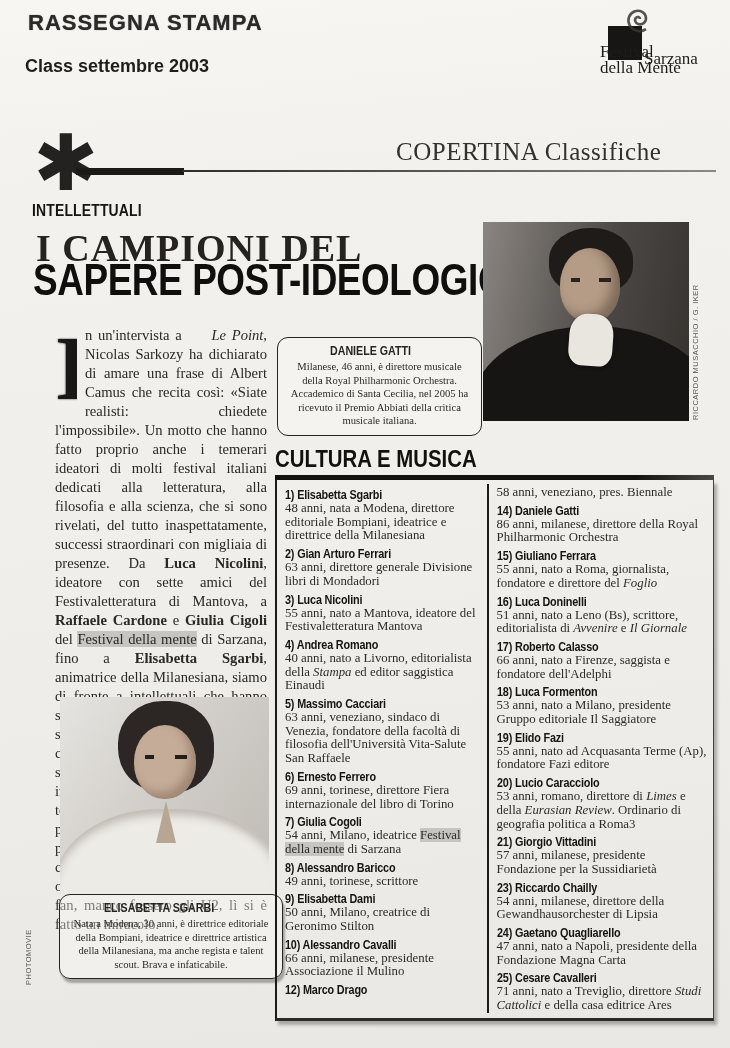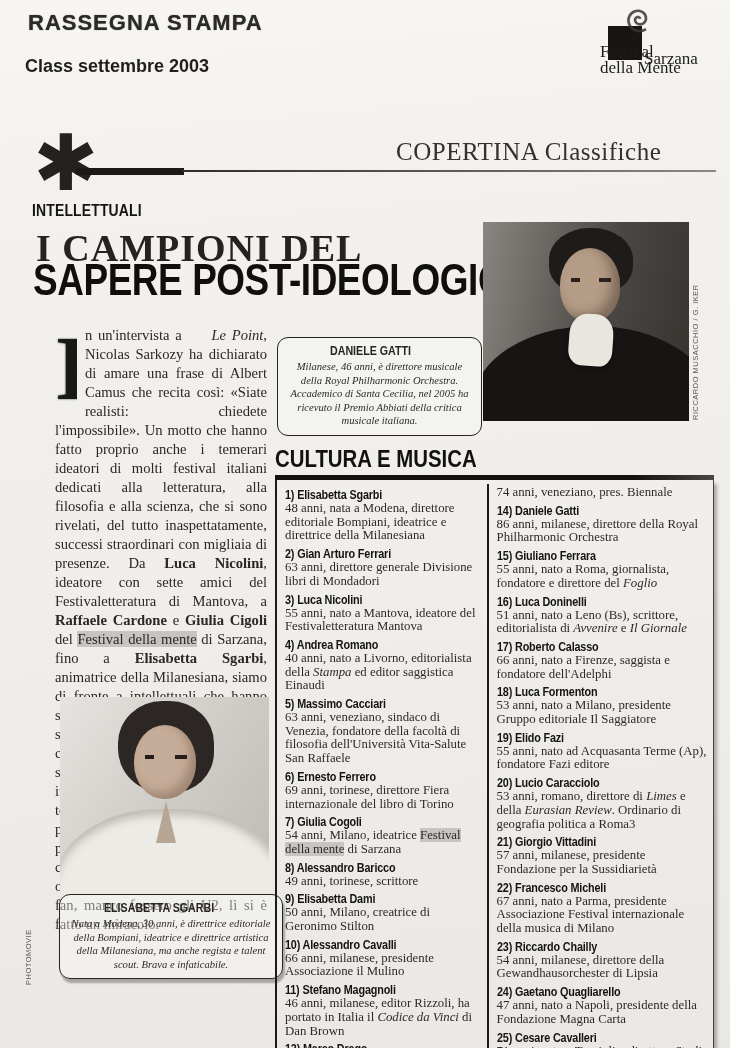--- a/index.html
+++ b/index.html
@@ -37,21 +37,21 @@
   .dropcap{float:left;font-size:92px;line-height:76px;font-weight:700;color:#1a1816;
     margin:4px 8px 0 0;text-shadow:0 0 2px #232;width:22px;overflow:hidden;}
   .s-italic{font-style:italic;margin-left:24px;}
   .s-bold{font-weight:700;}
   .s-mark{background:#c7c5c1;}
   mark{background:#c7c5c1;color:inherit;padding:0;}
   
   .infobox{border:1.6px solid #26241f;border-radius:11px;background:rgba(250,249,246,.4);
     text-align:center;padding:5px 8px 7px;}
   .infobox .ib-title{font-size:13px;margin-bottom:1px;}
-  .infobox .ib-text{font-style:italic;font-size:10.6px;line-height:13.6px;color:#2c2a26;}
+  .infobox .ib-text{font-size:10.6px;line-height:13.6px;color:#2c2a26;}
   .shadowbox{box-shadow:2px 4px 2px rgba(110,108,104,.55);}
   
   .photo{overflow:hidden;}
   .gphoto{background:linear-gradient(100deg,#8a8581 0%,#6b6763 28%,#4a4744 58%,#36332f 100%);}
   .g-hair{position:absolute;left:66px;top:6px;width:84px;height:66px;background:#1e1b19;
     border-radius:48% 48% 42% 42%;}
   .g-face{position:absolute;left:77px;top:26px;width:60px;height:74px;background:#b49c86;
     border-radius:50% 50% 46% 46%;box-shadow:inset -8px -6px 12px rgba(60,45,35,.45);}
   .g-eyes{position:absolute;left:88px;top:56px;width:40px;height:4px;
     background:linear-gradient(to right,#2a211c 0 9px,transparent 9px 28px,#2a211c 28px);}
@@ -197,33 +197,29 @@
           <div class="entry">
             <div class="ename"><span class="cond2"><span>9)</span> <span>Elisabetta Dami</span></span></div>
             <div class="edesc">50 anni, Milano, creatrice di Geronimo Stilton</div>
           </div>
 
           <div class="entry">
             <div class="ename"><span class="cond2"><span>10)</span> <span>Alessandro Cavalli</span></span></div>
             <div class="edesc">66 anni, milanese, presidente Associazione il Mulino</div>
           </div>
 
-          <div class="entry">
-            <div class="ename"><span class="cond2"><span>11)</span> <span>Stefano Magagnoli</span></span></div>
-            <div class="edesc">46 anni, milanese, editor Rizzoli, ha portato in Italia il <i>Codice da Vinci</i> di Dan Brown</div>
-          </div>
 
           <div class="entry">
             <div class="ename"><span class="cond2"><span>12)</span> <span>Marco Drago</span></span></div>
 
           </div>
 
         </div>
       <div class="col col2">
-        <div class="edesc cont">74 anni, veneziano, pres. Biennale</div>
+        <div class="edesc cont">58 anni, veneziano, pres. Biennale</div>
         <div>
 
             <div class="entry">
               <div class="ename"><span class="cond2"><span>14)</span> <span>Daniele Gatti</span></span></div>
               <div class="edesc">86 anni, milanese, direttore della Royal Philharmonic Orchestra</div>
             </div>
 
             <div class="entry">
               <div class="ename"><span class="cond2"><span>15)</span> <span>Giuliano Ferrara</span></span></div>
               <div class="edesc">55 anni, nato a Roma, giornalista, fondatore e direttore del <i>Foglio</i></div>
@@ -252,24 +248,20 @@
             <div class="entry">
               <div class="ename"><span class="cond2"><span>20)</span> <span>Lucio Caracciolo</span></span></div>
               <div class="edesc">53 anni, romano, direttore di <i>Limes</i> e della <i>Eurasian Review</i>. Ordinario di geografia politica a Roma3</div>
             </div>
 
             <div class="entry">
               <div class="ename"><span class="cond2"><span>21)</span> <span>Giorgio Vittadini</span></span></div>
               <div class="edesc">57 anni, milanese, presidente Fondazione per la Sussidiarietà</div>
             </div>
 
-            <div class="entry">
-              <div class="ename"><span class="cond2"><span>22)</span> <span>Francesco Micheli</span></span></div>
-              <div class="edesc">67 anni, nato a Parma, presidente Associazione Festival internazionale della musica di Milano</div>
-            </div>
 
             <div class="entry">
               <div class="ename"><span class="cond2"><span>23)</span> <span>Riccardo Chailly</span></span></div>
               <div class="edesc">54 anni, milanese, direttore della Gewandhausorchester di Lipsia</div>
             </div>
 
             <div class="entry">
               <div class="ename"><span class="cond2"><span>24)</span> <span>Gaetano Quagliarello</span></span></div>
               <div class="edesc">47 anni, nato a Napoli, presidente della Fondazione Magna Carta</div>
             </div>

